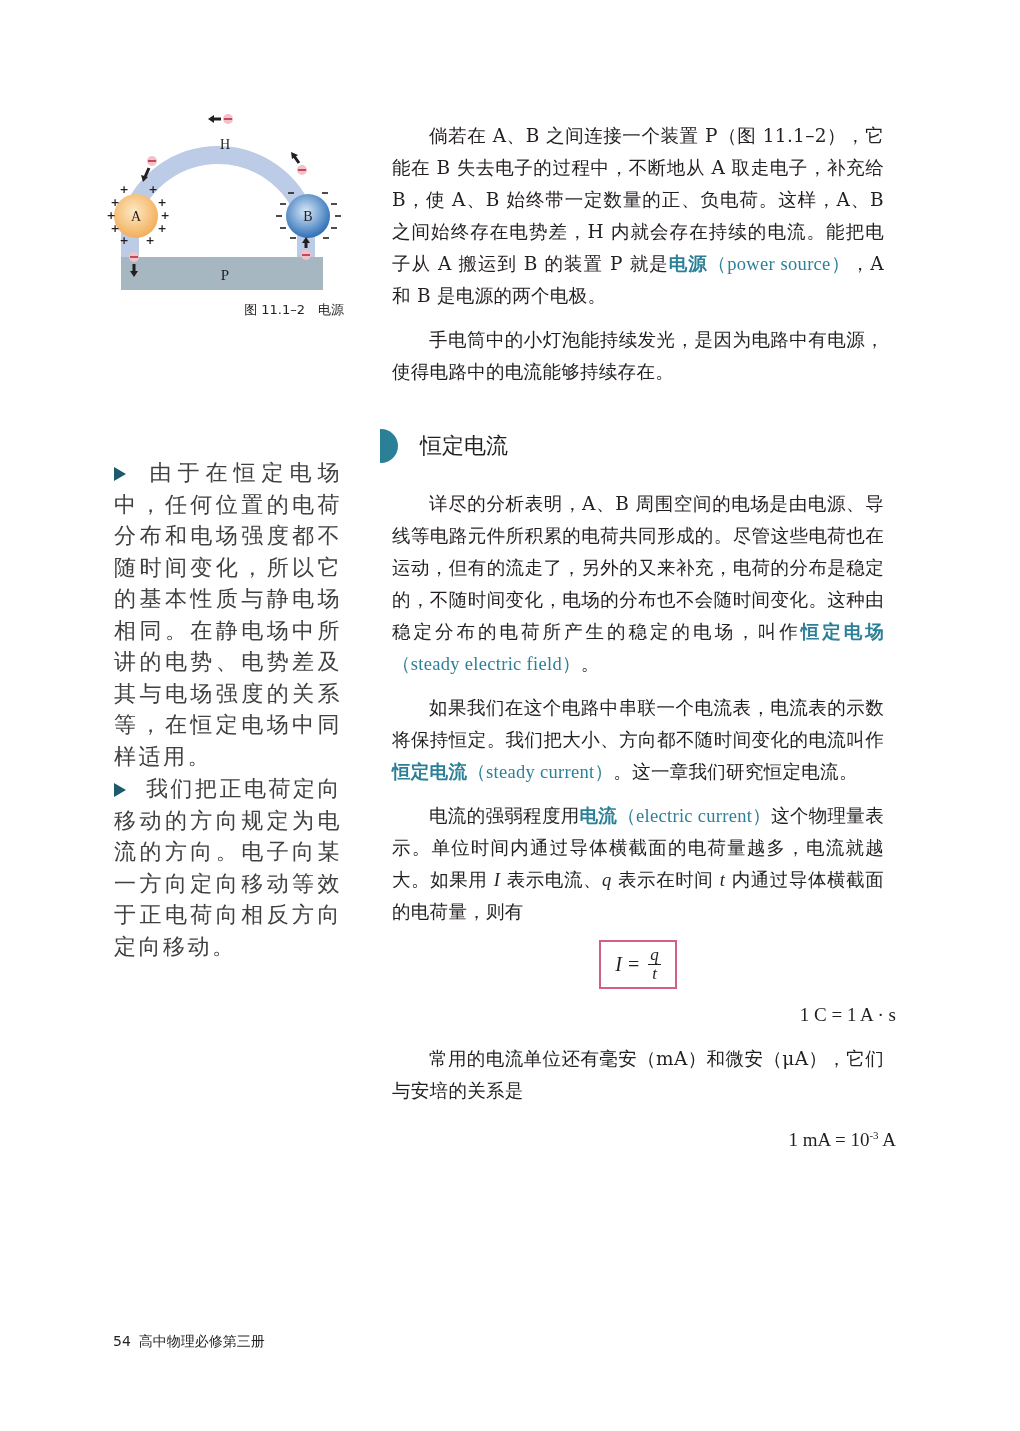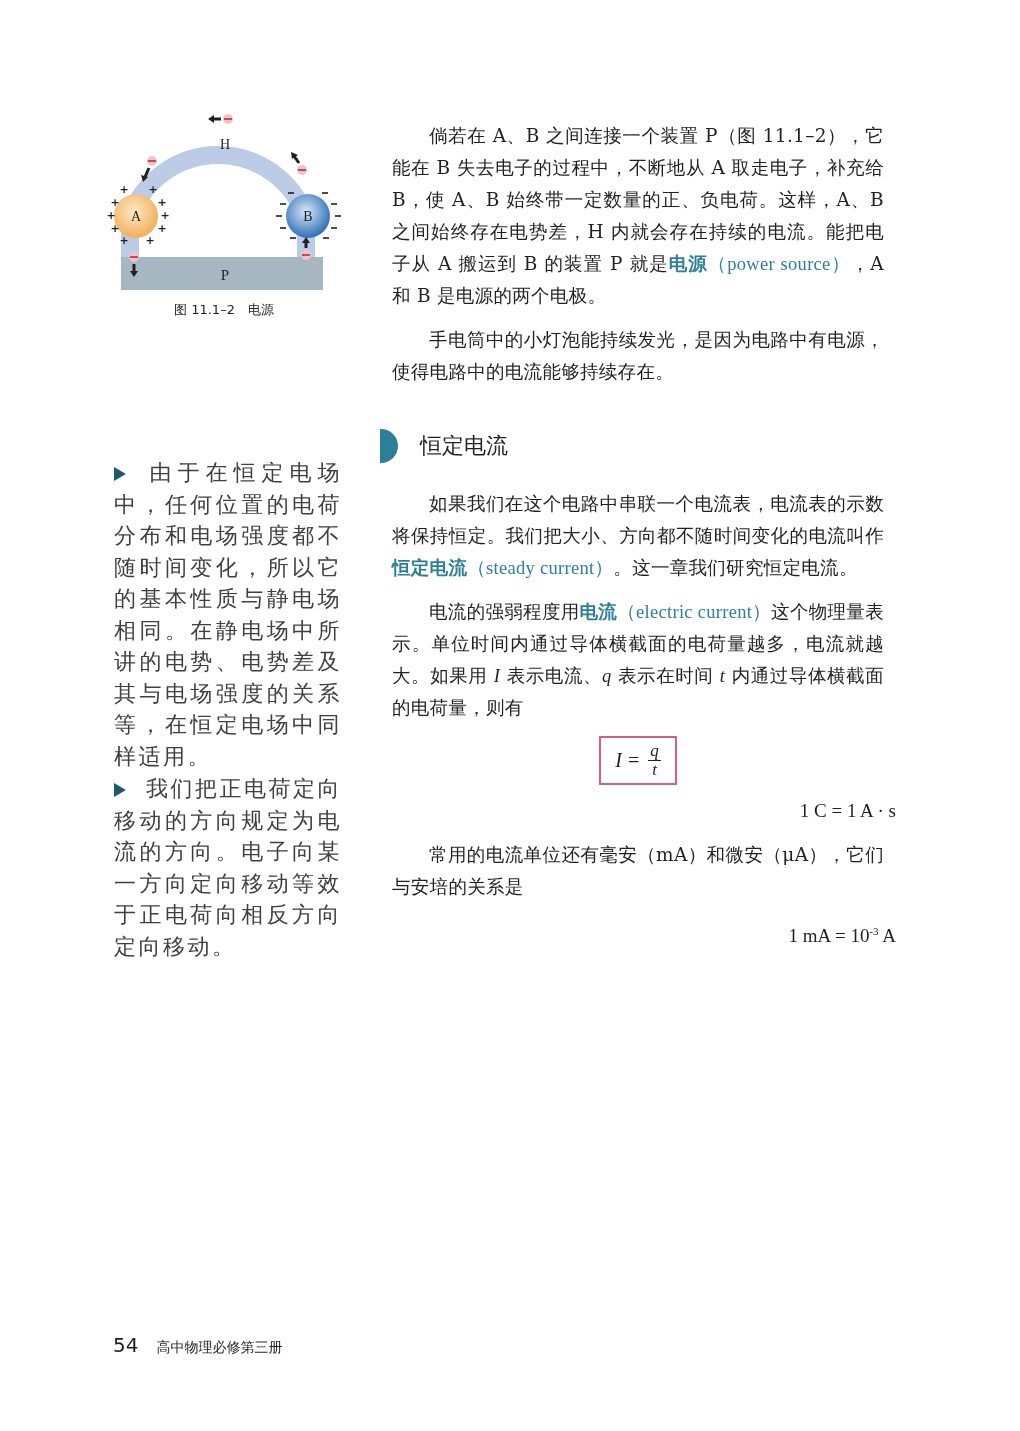--- a/index.html
+++ b/index.html
@@ -31,27 +31,27 @@
   sup { font-size: 11px; }
 
   
   .note { left: 114px; width: 228px; font-family: "DejaVu Serif", "Liberation Serif", serif;
           font-size: 22px; line-height: 31.5px; color: #404040; letter-spacing: 2.5px; text-align: justify; }
   .note .tri { display: inline-block; width: 0; height: 0; border-top: 7px solid transparent;
                border-bottom: 7px solid transparent; border-left: 12px solid #1d5a6e; margin-right: 20px; vertical-align: -1px; }
 
   
   .figure { left: 104px; top: 106px; width: 240px; height: 220px; }
-  .caption { left: 104px; top: 301px; width: 240px; text-align: center;
+  .caption { left: 104px; top: 301px; width: 240px; text-align: right;
              font-family: "DejaVu Sans", "Liberation Sans", sans-serif; font-size: 13px; color: #231f20; }
 
   
   .footer { left: 113px; top: 1333px; font-family: "DejaVu Sans", "Liberation Sans", sans-serif;
             font-size: 14px; color: #231f20; }
-  .footer .pnum { font-size: 20px; margin-right: 18px; }
+  .footer .pnum { font-size: 14px; margin-right: 8px; }
 </style>
 </head>
 <body>
 
 <div class="abs figure">
   <svg width="240" height="220" viewBox="0 0 240 220">
     <defs>
       <radialGradient id="gA" cx="45%" cy="40%" r="60%">
         <stop offset="0%" stop-color="#fde9c6"></stop>
         <stop offset="100%" stop-color="#f3ae59"></stop>
@@ -131,20 +131,21 @@
 
 <div class="abs main">
   <p class="para indent"><span>倘若在 A、B 之间连接一个装置 P（图 11.1–2），它能在 B 失去电子的过程中，不断地从 A 取走电子，补充给 B，使 A、B 始终带一定数量的正、负电荷。这样，A、B 之间始终存在电势差，H 内就会存在持续的电流。能把电子从 A 搬运到 B 的装置 P 就是</span><span class="term">电源</span><span class="eng">（power source）</span><span>，A 和 B 是电源的两个电极。</span></p>
   <p class="para indent">手电筒中的小灯泡能持续发光，是因为电路中有电源，使得电路中的电流能够持续存在。</p>
 
   <div class="heading">
     <span class="marker"></span>
     <span class="title">恒定电流</span>
   </div>
 
+  <p class="para indent"><span>详尽的分析表明，A、B 周围空间的电场是由电源、导线等电路元件所积累的电荷共同形成的。尽管这些电荷也在运动，但有的流走了，另外的又来补充，电荷的分布是稳定的，不随时间变化，电场的分布也不会随时间变化。这种由稳定分布的电荷所产生的稳定的电场，叫作</span><span class="term">恒定电场</span><span class="eng">（steady electric field）</span><span>。</span></p>
   <p class="para indent"><span>如果我们在这个电路中串联一个电流表，电流表的示数将保持恒定。我们把大小、方向都不随时间变化的电流叫作</span><span class="term">恒定电流</span><span class="eng">（steady current）</span><span>。这一章我们研究恒定电流。</span></p>
   <p class="para indent"><span>电流的强弱程度用</span><span class="term">电流</span><span class="eng">（electric current）</span><span>这个物理量表示。单位时间内通过导体横截面的电荷量越多，电流就越大。如果用 </span><span class="ital">I</span><span> 表示电流、</span><span class="ital">q</span><span> 表示在时间 </span><span class="ital">t</span><span> 内通过导体横截面的电荷量，则有</span></p>
 
   <div class="formula-box-wrap">
     <div class="formula-box">
       <span class="ital">I =</span>
       <span class="frac">
         <span class="num">q</span>
         <span class="den">t</span>
       </span>

